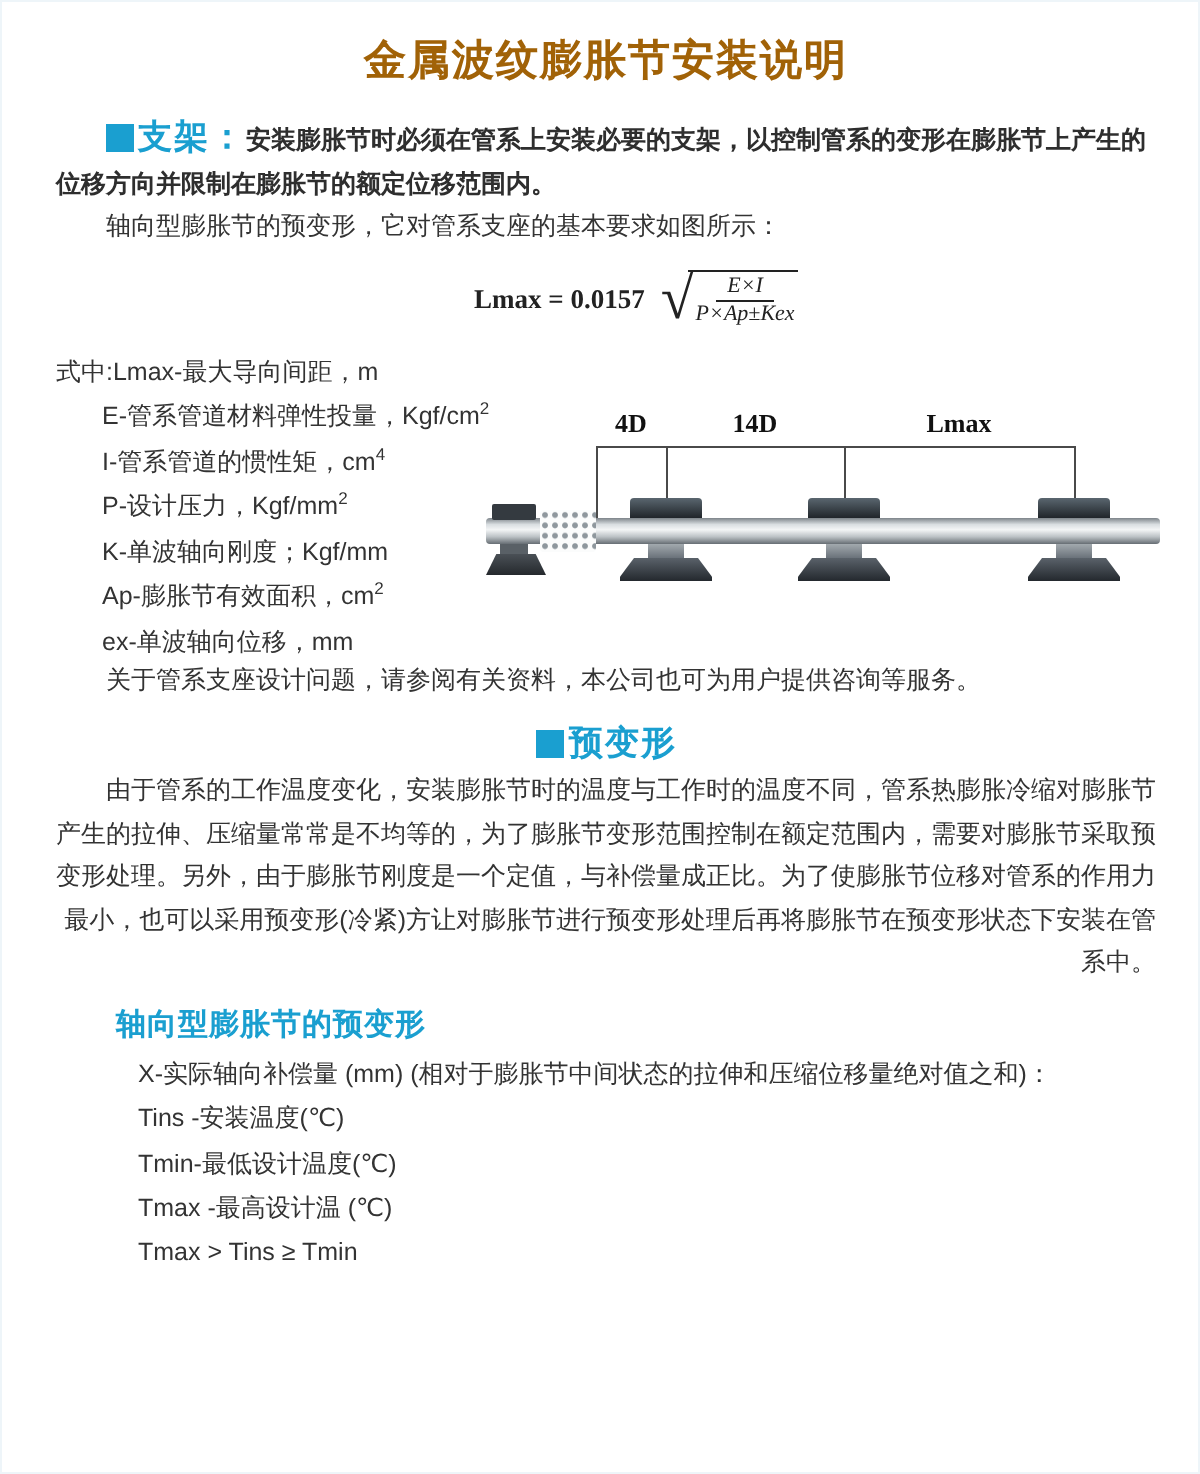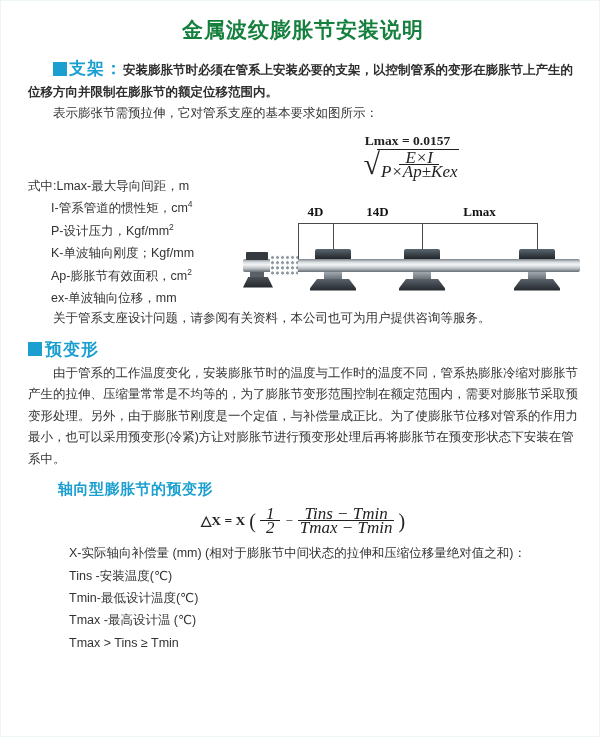--- a/index.html
+++ b/index.html
@@ -9,47 +9,47 @@
     background:#ffffff;
     overflow:hidden;
     font-family:"Liberation Sans","DejaVu Sans",sans-serif;
     color:#333;
     font-size:12.5px;
     box-shadow:inset 0 0 0 1px #eef5f9;
   }
   .content{padding:14px 22px 0 28px;}
   .doc-title{
     text-align:center;
-    font-size:21px;font-weight:bold;color:#15803d;
+    font-size:21px;font-weight:bold;color:#a16207;
     margin:2px 0 14px 0;letter-spacing:1px;
   }
   .sec-head{display:flex;align-items:center;margin:0;}
   .marker{
     display:inline-block;width:14px;height:14px;
     background:#1a9fd0;margin-right:3px;flex:0 0 auto;
   }
   .sec-head .sec-label{color:#1a9fd0;font-size:17px;font-weight:600;letter-spacing:1px;}
   .para{margin:0;line-height:21.5px;text-indent:2em;}
   .p-first{line-height:22px;margin-top:2px;}
   .p-first .inline-marker{
     display:inline-block;width:14px;height:14px;background:#1a9fd0;
     margin-right:2px;vertical-align:-2px;
   }
   .p-first .inline-label{color:#1a9fd0;font-size:17px;font-weight:600;letter-spacing:1px;}
   .intro-text{font-weight:bold;color:#2e2e2e;}
   
-  .formula1{margin:8px 0 6px 209px;height:34px;display:flex;align-items:center;flex-direction:column;}
+  .formula1{margin:8px 0 6px 209px;height:34px;display:flex;align-items:center;}
   .f-serif-bold{font-family:"Liberation Serif","DejaVu Serif",serif;font-weight:bold;font-size:13.5px;color:#222;}
   .root{display:inline-flex;align-items:center;margin-left:8px;}
   .radical{font-size:30px;line-height:30px;font-family:"Liberation Serif",serif;color:#222;margin-right:-3px;font-weight:bold;}
   .rootbox{border-top:1.6px solid #222;padding:1px 0 0 2px;}
   .frac{
     display:inline-flex;flex-direction:column;align-items:center;
     font-family:"Liberation Serif","DejaVu Serif",serif;font-style:italic;
-    font-size:17px;line-height:13px;color:#222;vertical-align:middle;
+    font-size:11px;line-height:13px;color:#222;vertical-align:middle;
   }
   .frac .num{border-bottom:1px solid #222;padding:0 6px;}
   .frac .den{padding:0 2px;}
   
   .def-zone{position:relative;min-height:130px;}
   .def-line{line-height:18.4px;margin:0;}
   .def-line.sub{margin-left:23px;}
   sup{font-size:8.5px;}
   .diagram{position:absolute;left:215px;top:30px;width:337px;height:96px;}
   .dim-line{position:absolute;top:20px;left:55px;width:239px;border-top:1px solid #4a4a4a;}
@@ -78,21 +78,21 @@
     clip-path:polygon(16% 0,84% 0,100% 82%,100% 100%,0 100%,0 82%);
   }
   .anchor-clamp{position:absolute;top:49px;left:3px;width:22px;height:8px;background:#343a40;border-radius:1px;}
   .anchor-stem{position:absolute;top:69px;left:7px;width:14px;height:6px;background:#596066;}
   .anchor-base{
     position:absolute;top:74px;left:0;width:30px;height:11px;
     background:linear-gradient(#4a5056,#23272b);
     clip-path:polygon(18% 0,82% 0,100% 100%,0 100%);
   }
   .note-line{line-height:20px;margin:0;text-indent:2em;}
-  .sec2{margin-top:10px;}
+  .sec2{margin-top:10px;justify-content:center;}
   .blue-sub{
     color:#1a9fd0;font-size:15px;font-weight:600;letter-spacing:.5px;
     margin:10px 0 4px 4px;
   }
   .blue-sub.indent{margin-left:30px;}
   
   .formula-center{
     display:flex;justify-content:center;align-items:center;
     margin:8px 0;gap:4px;
     font-family:"Liberation Serif","DejaVu Serif",serif;color:#222;
@@ -105,37 +105,38 @@
 </head>
 <body>
 
 <div class="page">
   <div class="content">
 
     <h1 class="doc-title">金属波纹膨胀节安装说明</h1>
 
     <p class="para p-first"><span class="inline-marker"></span><span class="inline-label">支架：</span><span class="intro-text">安装膨胀节时必须在管系上安装必要的支架，以控制管系的变形在膨胀节上产生的位移方向并限制在膨胀节的额定位移范围内。</span></p>
 
-    <p class="para">表示膨张节需预拉伸，它对管系支座的基本要求如图所示：</p>
+    <p class="para">轴向型膨胀节的预变形，它对管系支座的基本要求如图所示：</p>
 
     <div class="formula1">
       <span class="f-serif-bold">Lmax = 0.0157</span>
       <span class="root">
         <span class="radical">√</span>
         <span class="rootbox">
           <span class="frac">
             <span class="num">E×I</span>
             <span class="den">P×Ap±Kex</span>
           </span>
         </span>
       </span>
     </div>
 
     <div class="def-zone">
       <p class="def-line"><span>式中:Lmax-最大导向间距，m</span><sup></sup></p>
+      <p class="def-line sub"><span>E-管系管道材料弹性投量，Kgf/cm</span><sup>2</sup></p>
       <p class="def-line sub"><span>I-管系管道的惯性矩，cm</span><sup>4</sup></p>
       <p class="def-line sub"><span>P-设计压力，Kgf/mm</span><sup>2</sup></p>
       <p class="def-line sub"><span>K-单波轴向刚度；Kgf/mm</span><sup></sup></p>
       <p class="def-line sub"><span>Ap-膨胀节有效面积，cm</span><sup>2</sup></p>
       <p class="def-line sub"><span>ex-单波轴向位移，mm</span><sup></sup></p>
 
       <div class="diagram">
         <div class="dim-line"></div>
         <div class="tick" style="left:55px;"></div>
         <div class="tick" style="left:90px;"></div>
@@ -166,38 +167,24 @@
       </div>
     </div>
 
     <p class="note-line">关于管系支座设计问题，请参阅有关资料，本公司也可为用户提供咨询等服务。</p>
 
     <div class="sec-head sec2">
       <span class="marker"></span>
       <span class="sec-label">预变形</span>
     </div>
 
-    <p class="para" style="margin-top:2px;">由于管系的工作温度变化，安装膨胀节时的温度与工作时的温度不同，管系热膨胀冷缩对膨胀节产生的拉伸、压缩量常常是不均等的，为了膨胀节变形范围控制在额定范围内，需要对膨胀节采取预变形处理。另外，由于膨胀节刚度是一个定值，与补偿量成正比。为了使膨胀节位移对管系的作用力最小，也可以采用预变形(冷紧)方让对膨胀节进行预变形处理后再将膨胀节在预变形状态下安装在管系中。</p>
+    <p class="para" style="margin-top:2px;text-align:right;">由于管系的工作温度变化，安装膨胀节时的温度与工作时的温度不同，管系热膨胀冷缩对膨胀节产生的拉伸、压缩量常常是不均等的，为了膨胀节变形范围控制在额定范围内，需要对膨胀节采取预变形处理。另外，由于膨胀节刚度是一个定值，与补偿量成正比。为了使膨胀节位移对管系的作用力最小，也可以采用预变形(冷紧)方让对膨胀节进行预变形处理后再将膨胀节在预变形状态下安装在管系中。</p>
 
     <div class="blue-sub indent">轴向型膨胀节的预变形</div>
 
-    <div class="formula-center">
-      <span class="fml-text">△X = X</span>
-      <span class="paren">(</span>
-      <span class="frac">
-        <span class="num">1</span>
-        <span class="den">2</span>
-      </span>
-      <span class="mid-op">−</span>
-      <span class="frac">
-        <span class="num">Tins − Tmin</span>
-        <span class="den">Tmax − Tmin</span>
-      </span>
-      <span class="paren">)</span>
-    </div>
 
 
     <div class="axial-items">
       <p class="para">X-实际轴向补偿量 (mm) (相对于膨胀节中间状态的拉伸和压缩位移量绝对值之和)：</p>
       <p class="para">Tins -安装温度(℃)</p>
       <p class="para">Tmin-最低设计温度(℃)</p>
       <p class="para">Tmax -最高设计温 (℃)</p>
       <p class="para">Tmax &gt; Tins ≥ Tmin</p>
 
     </div>

